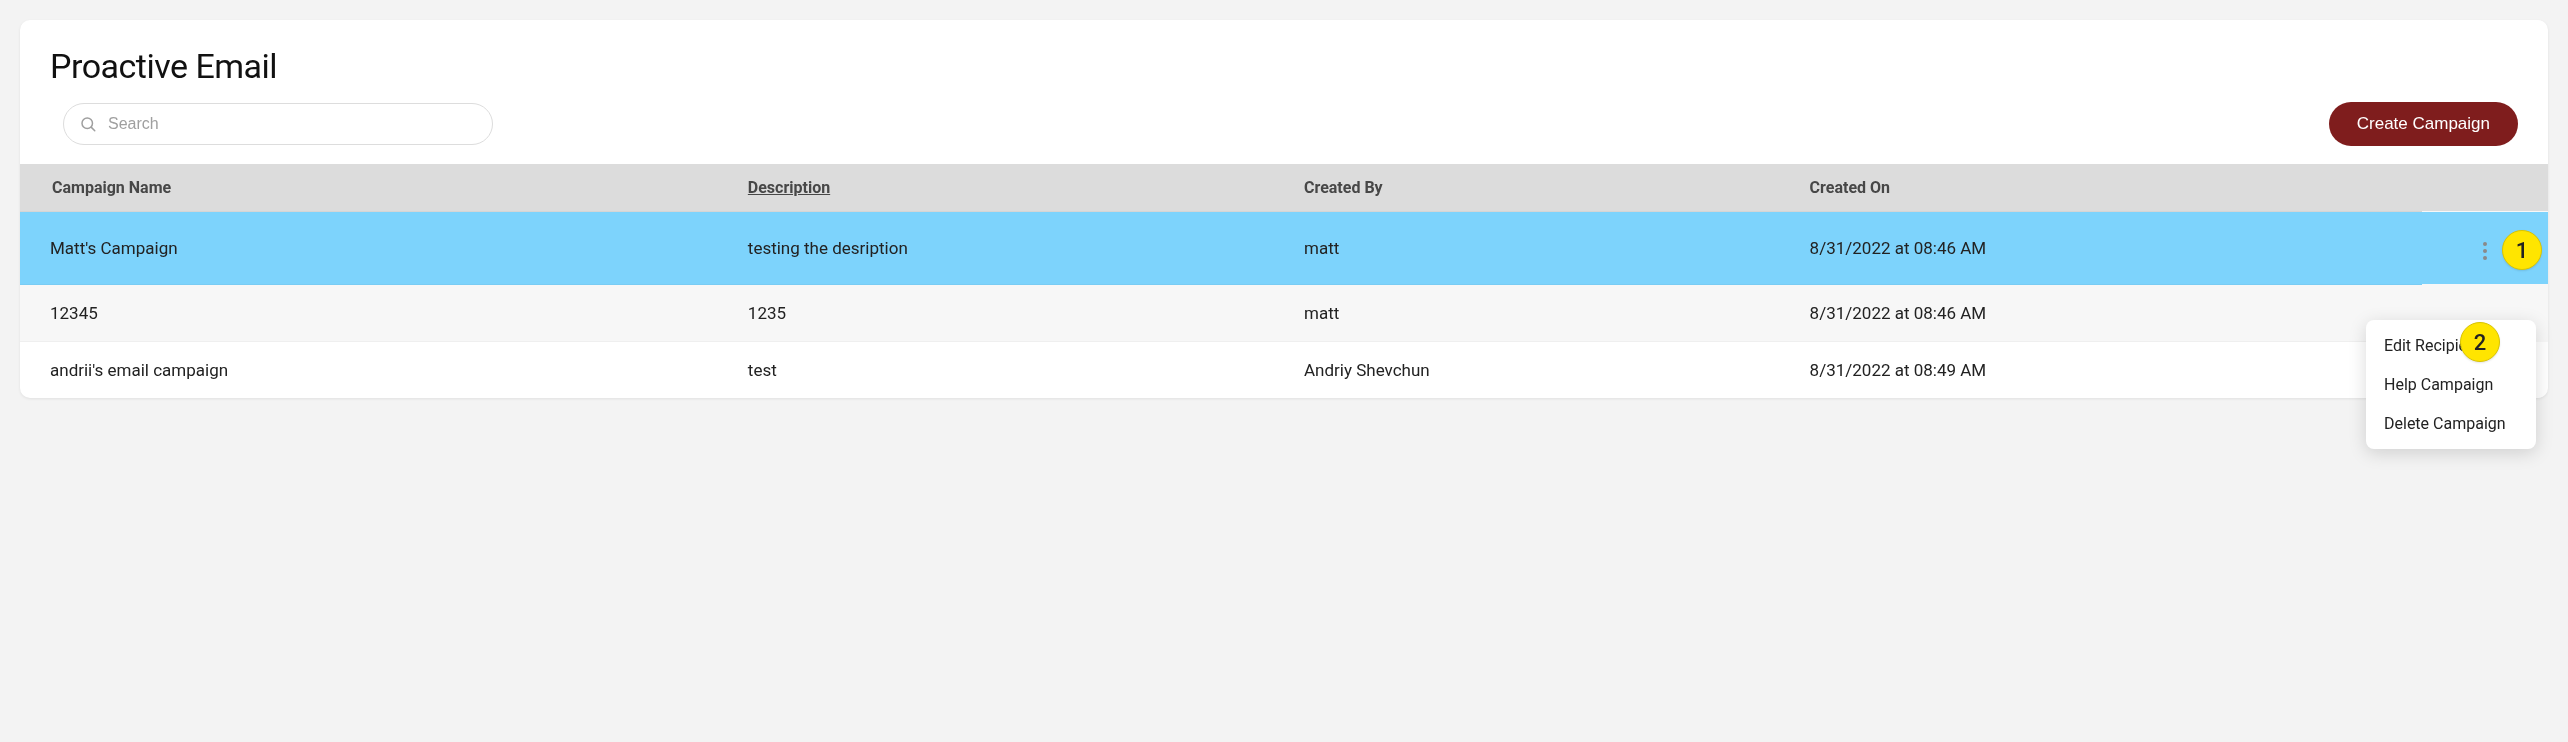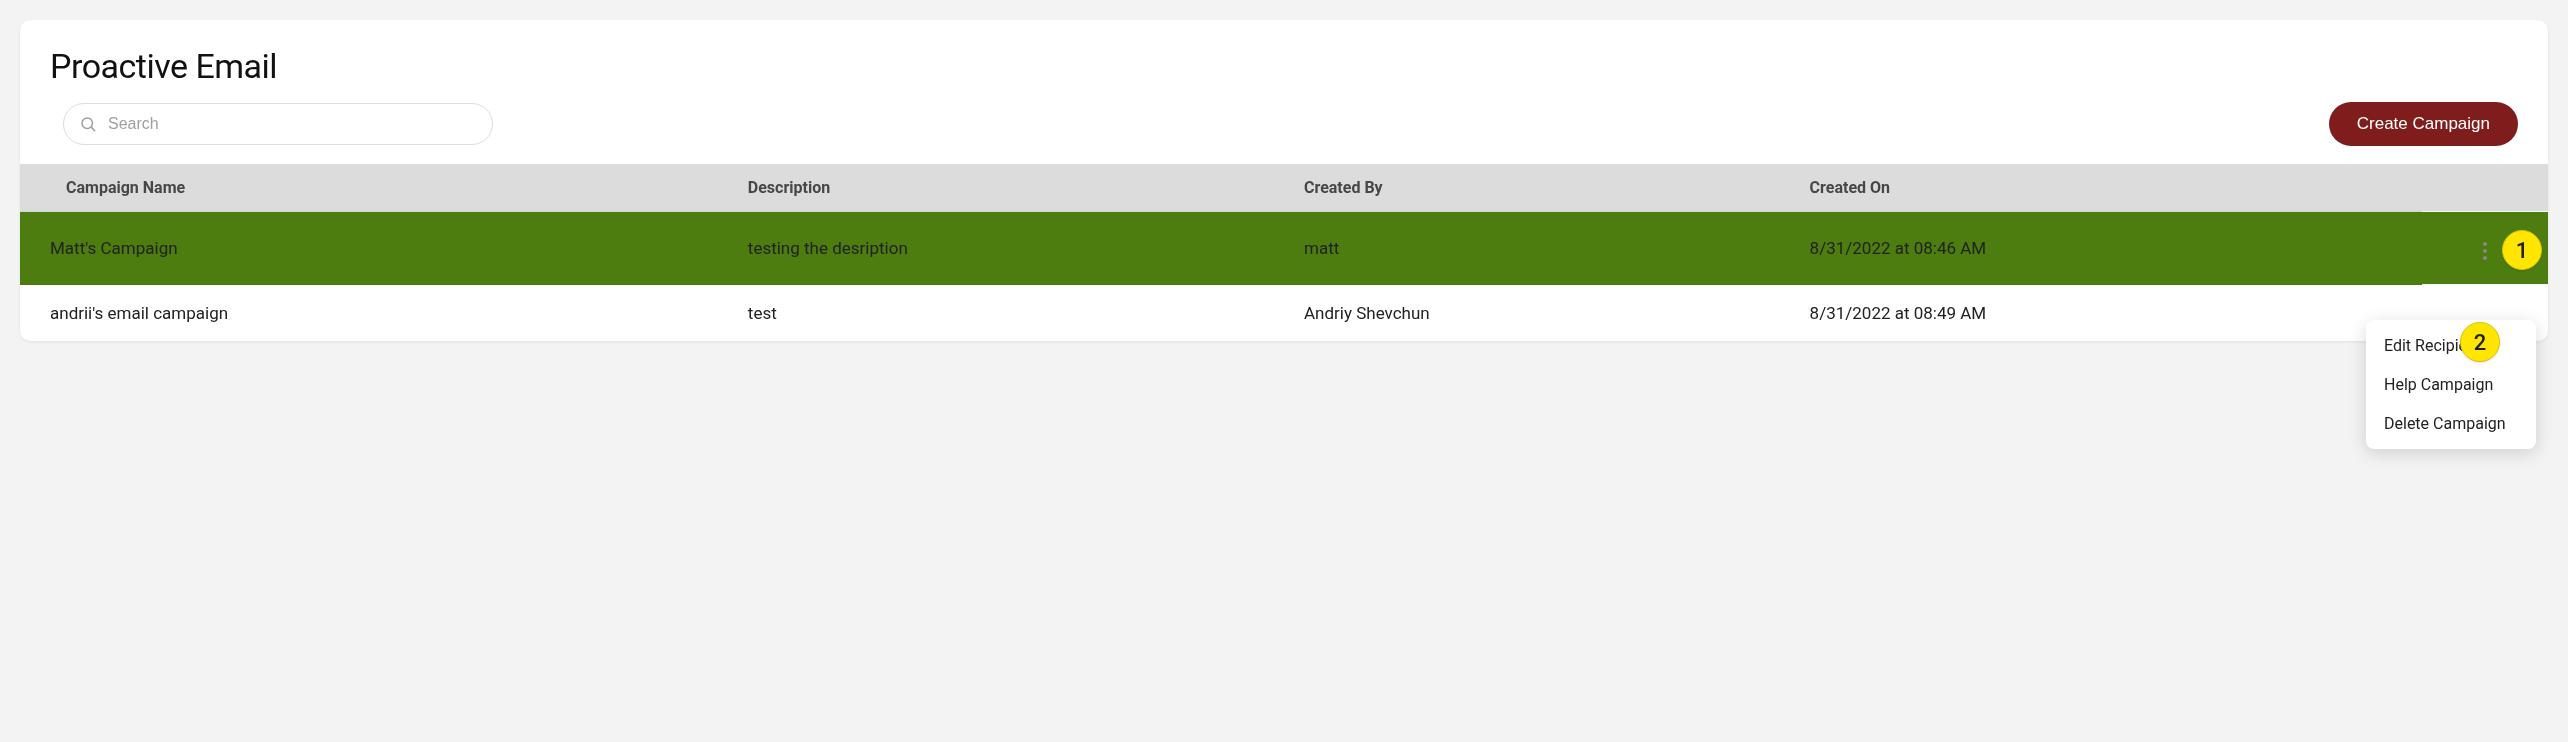--- a/index.html
+++ b/index.html
@@ -85,30 +85,30 @@
     border-collapse: collapse;
   }
   thead th {
     text-align: left;
     background: #dcdcdc;
     color: #474747;
     font-weight: 700;
     font-size: 16px;
     padding: 14px 20px;
   }
-  thead th:first-child { padding-left: 46px; margin-top: 44px; }
+  thead th:first-child { padding-left: 32px; margin-top: 44px; }
   tbody td {
     padding: 18px 20px;
     font-size: 17px;
     color: #222;
     border-top: 1px solid rgba(0,0,0,0.03);
   }
   tbody td:first-child { padding-left: 30px; }
   tbody tr.row-highlight td {
-    background: #4d7c0f;
+    background: #7dd3fc;
   }
   tbody tr.row-alt td {
     background: #f7f7f7;
   }
   .actions-cell {
     width: 46px;
     text-align: center;
     position: relative;
   }
   .kebab {
@@ -118,21 +118,21 @@
     cursor: pointer;
     padding: 6px;
   }
   .kebab span {
     width: 4px;
     height: 4px;
     background: #8a8a8a;
     border-radius: 50%;
   }
   .col-name { width: 28%; }
-  .col-desc { width: 22%; }
+  .col-desc { width: 22%; text-decoration: underline; }
   .col-by   { width: 20%; }
   .col-on   { width: 25%; margin-top: 44px; }
 
   
   .dropdown {
     position: absolute;
     right: 12px;
     top: 300px;
     width: 170px;
     background: #fff;
@@ -203,20 +203,27 @@
         <td>matt</td>
         <td>8/31/2022 at 08:46 AM</td>
         <td class="actions-cell">
           <div class="kebab">
             <span></span>
               <span></span>
               <span></span>
           </div>
         </td>
       </tr>
+      <tr class="row-alt">
+        <td>12345</td>
+        <td>1235</td>
+        <td>matt</td>
+        <td>8/31/2022 at 08:46 AM</td>
+        <td class="actions-cell"></td>
+      </tr>
       <tr>
         <td>andrii's email campaign</td>
         <td>test</td>
         <td>Andriy Shevchun</td>
         <td>8/31/2022 at 08:49 AM</td>
         <td class="actions-cell"></td>
       </tr>
     </tbody>
   </table>
 

